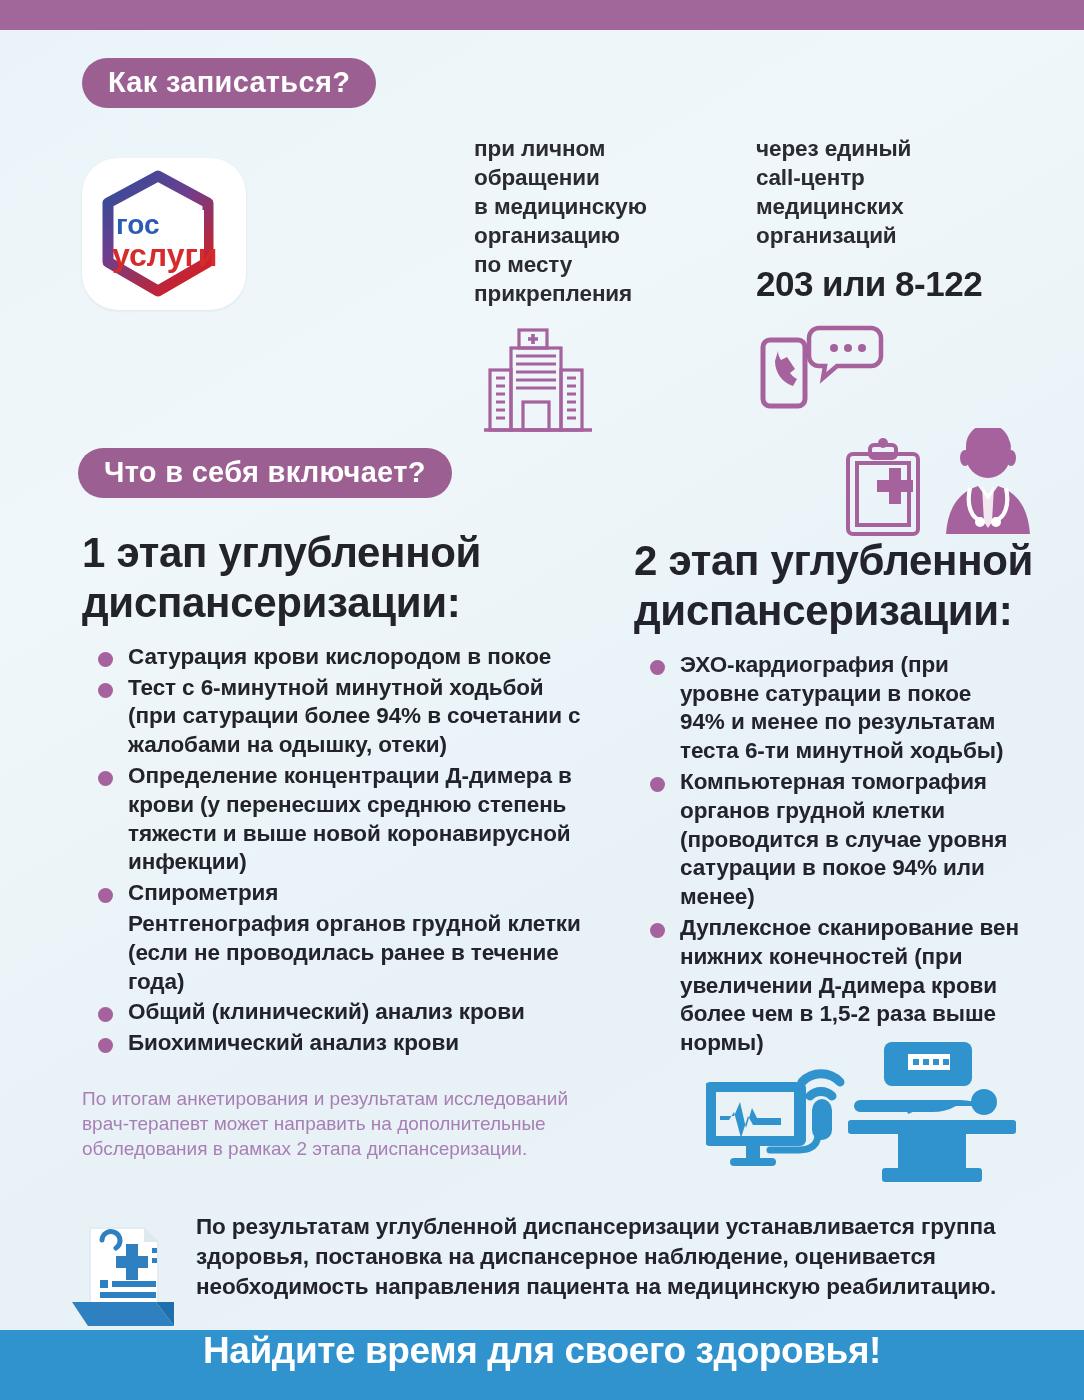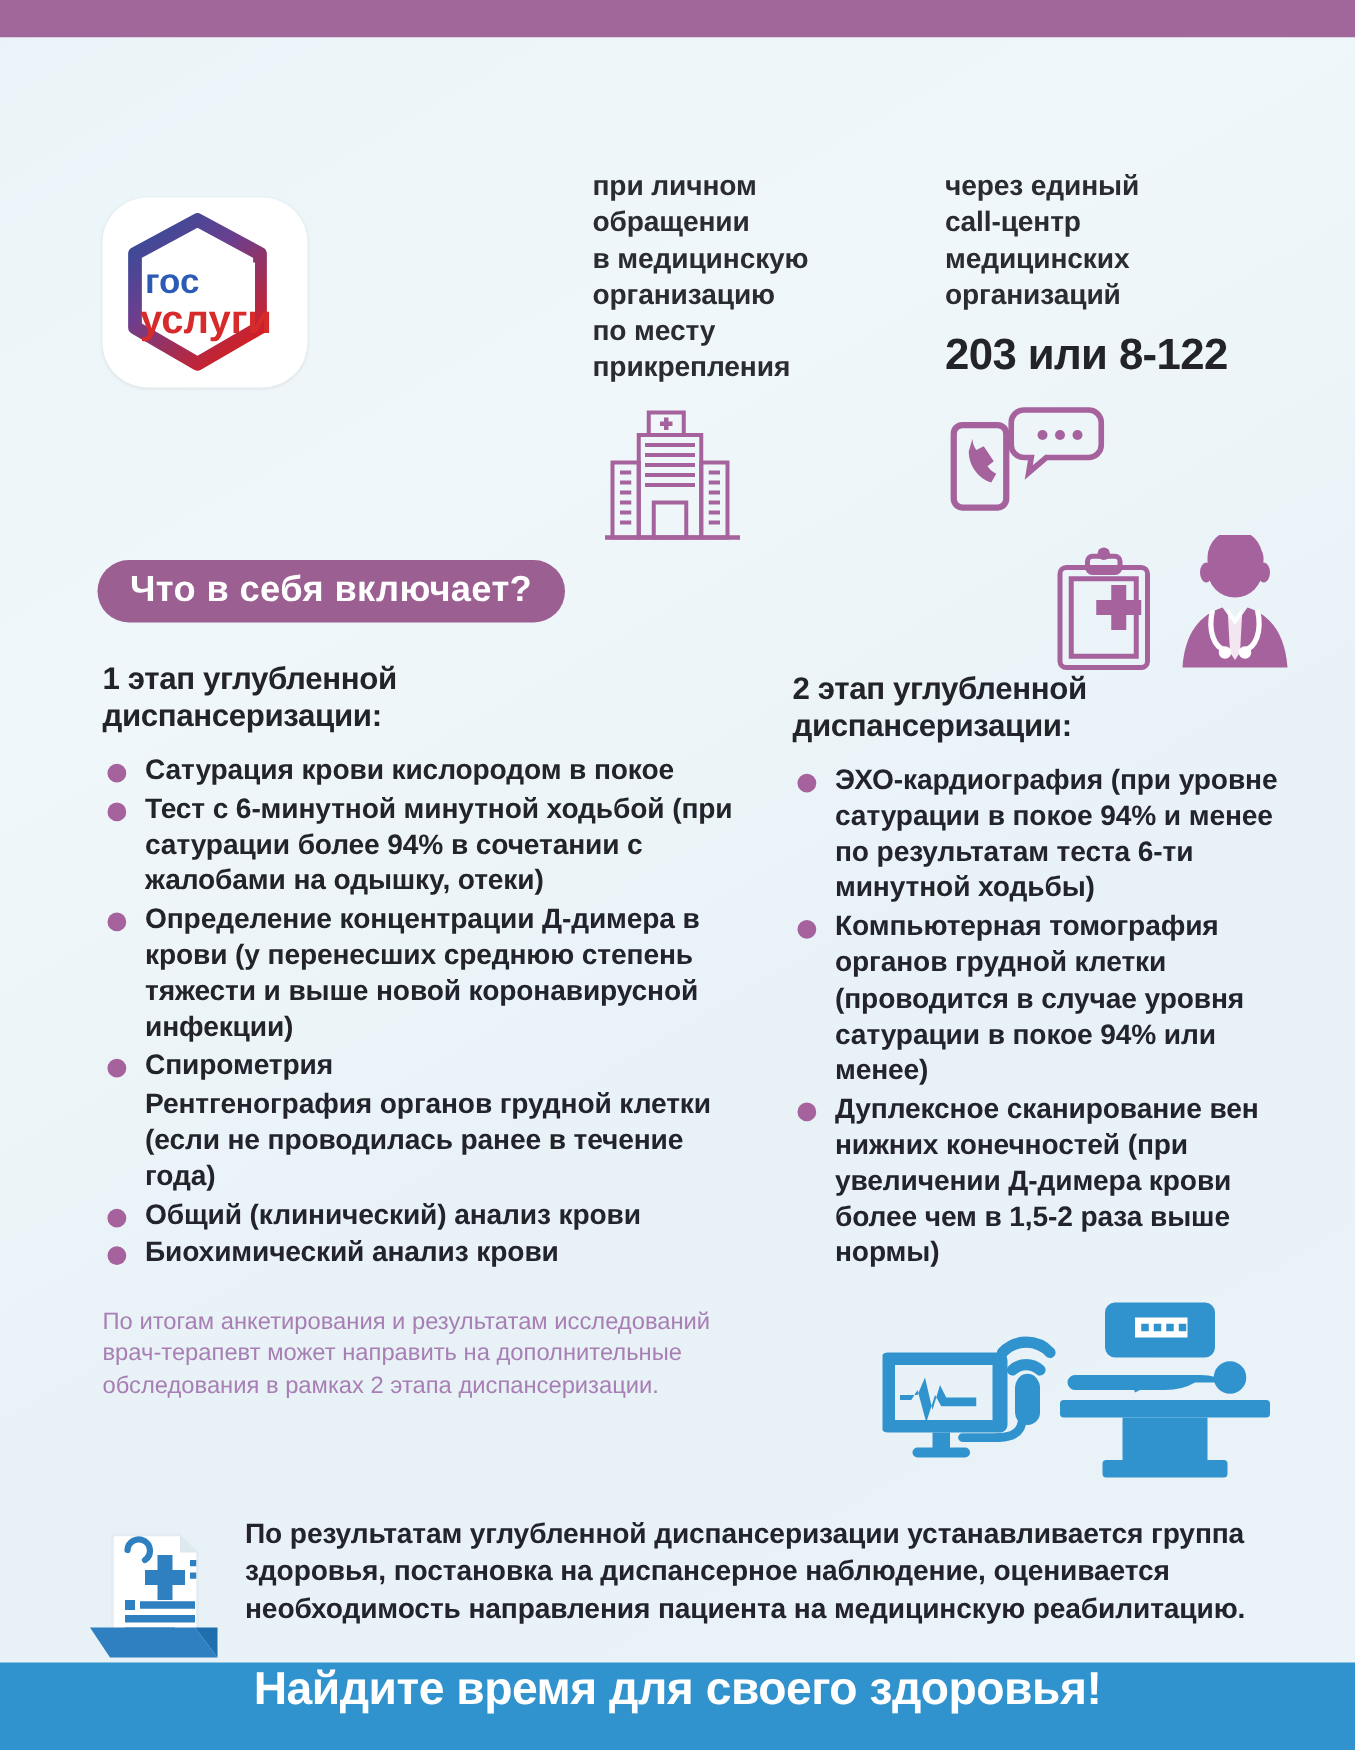--- a/index.html
+++ b/index.html
@@ -127,31 +127,31 @@
     left: 0;
     width: 1084px;
   }
   .stage {
     position: absolute;
   }
   .stage-1 { left: 82px; top: 0; width: 520px; }
   .stage-2 { left: 634px; top: 8px; width: 400px; }
 
   .stage-title {
-    font-size: 25px;
+    font-size: 42px;
     font-weight: bold;
     color: #23232b;
     line-height: 1.2;
     letter-spacing: -0.3px;
     margin: 0 0 14px 0;
   }
 
   ul.bullets {
     list-style: none;
-    margin: 0;
+    margin: 12px;
     padding: 0;
   }
   ul.bullets li {
     position: relative;
     padding-left: 34px;
     margin-bottom: 2px;
     font-size: 22.5px;
     font-weight: bold;
     color: #23232b;
     line-height: 1.28;
@@ -238,20 +238,23 @@
 </style>
 </head>
 <body>
 
 <div class="poster">
 
   <div class="top-bar"></div>
 
   <div class="content">
 
+    <div class="pill-wrap-1">
+      <div class="pill">Как записаться?</div>
+    </div>
 
     <div class="signup-cols">
 
       <div class="col-a">
         <div class="gos-logo">
           <svg width="152" height="152" viewBox="0 0 152 152" aria-hidden="true">
             <defs>
               <linearGradient id="gosgrad" x1="0%" y1="0%" x2="70%" y2="100%">
                 <stop offset="0%" stop-color="#2b4e9b"></stop>
                 <stop offset="45%" stop-color="#6b3f8f"></stop>

